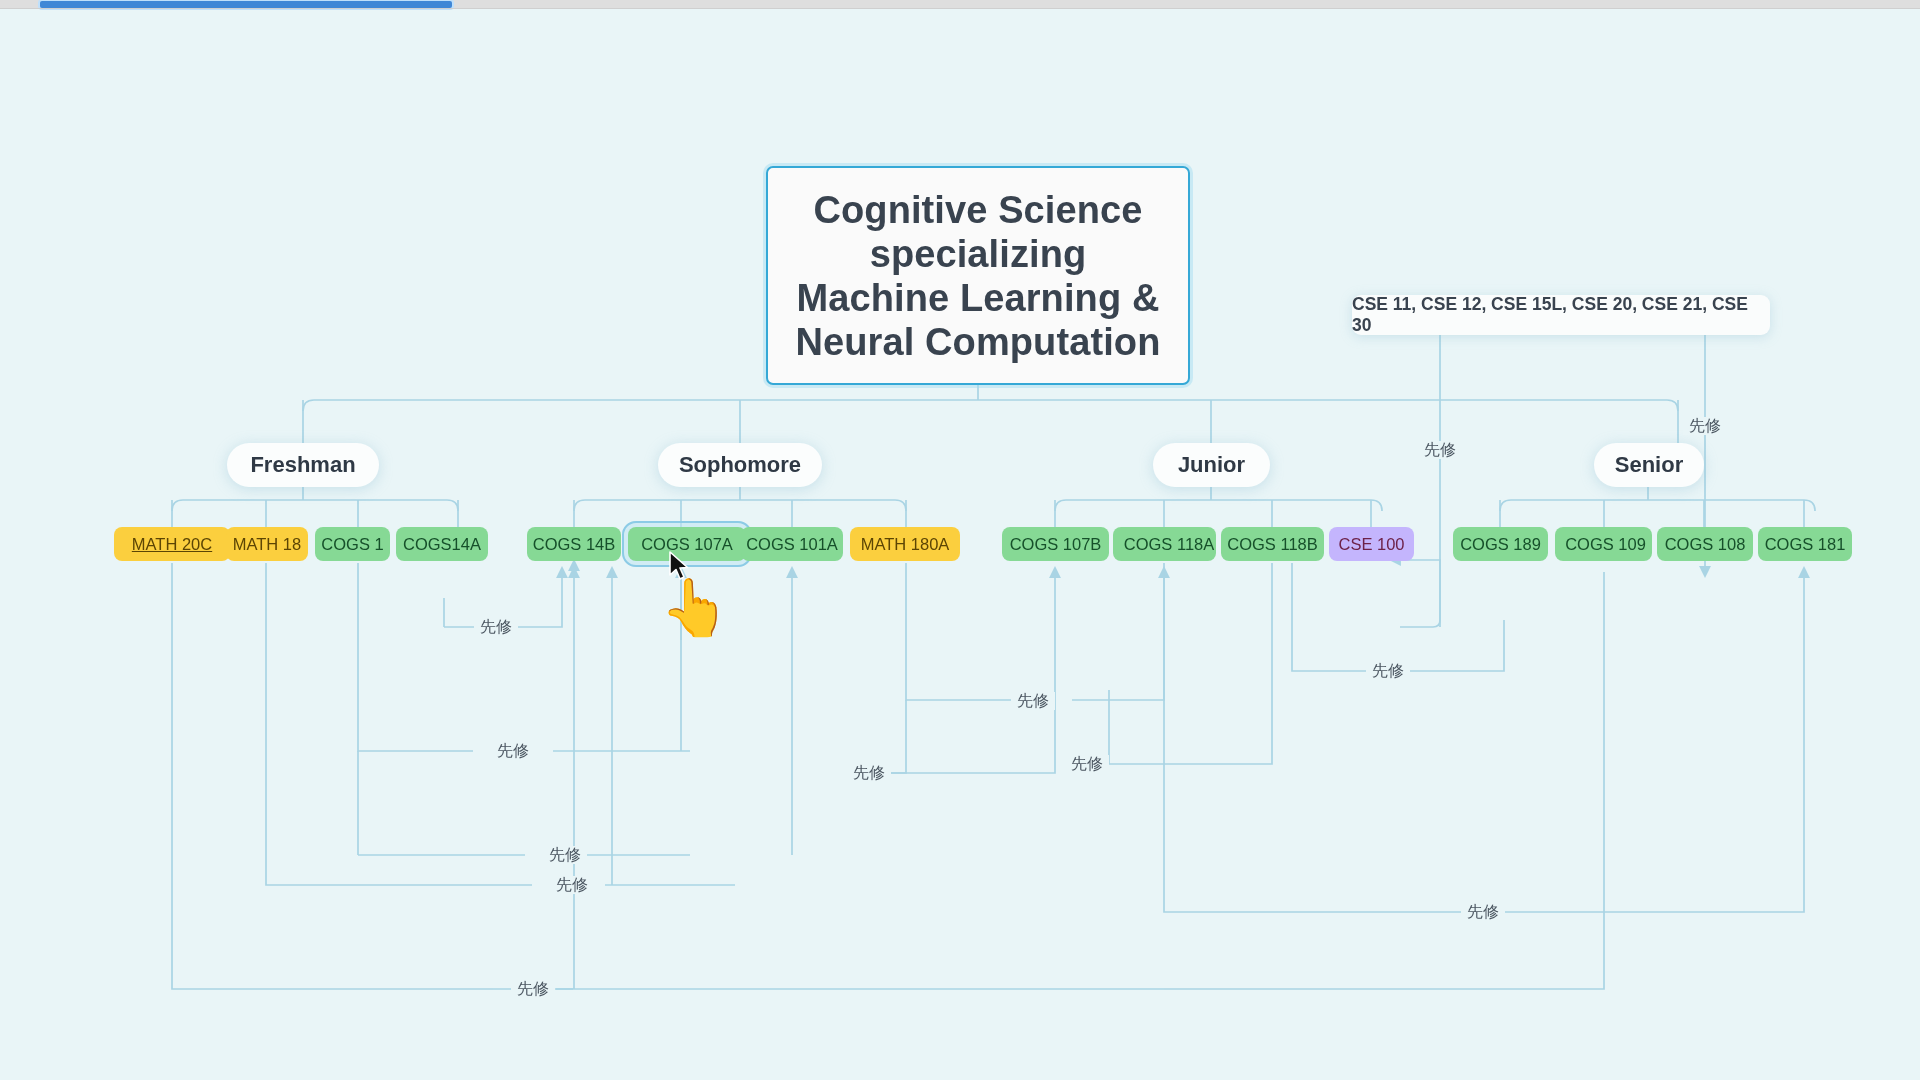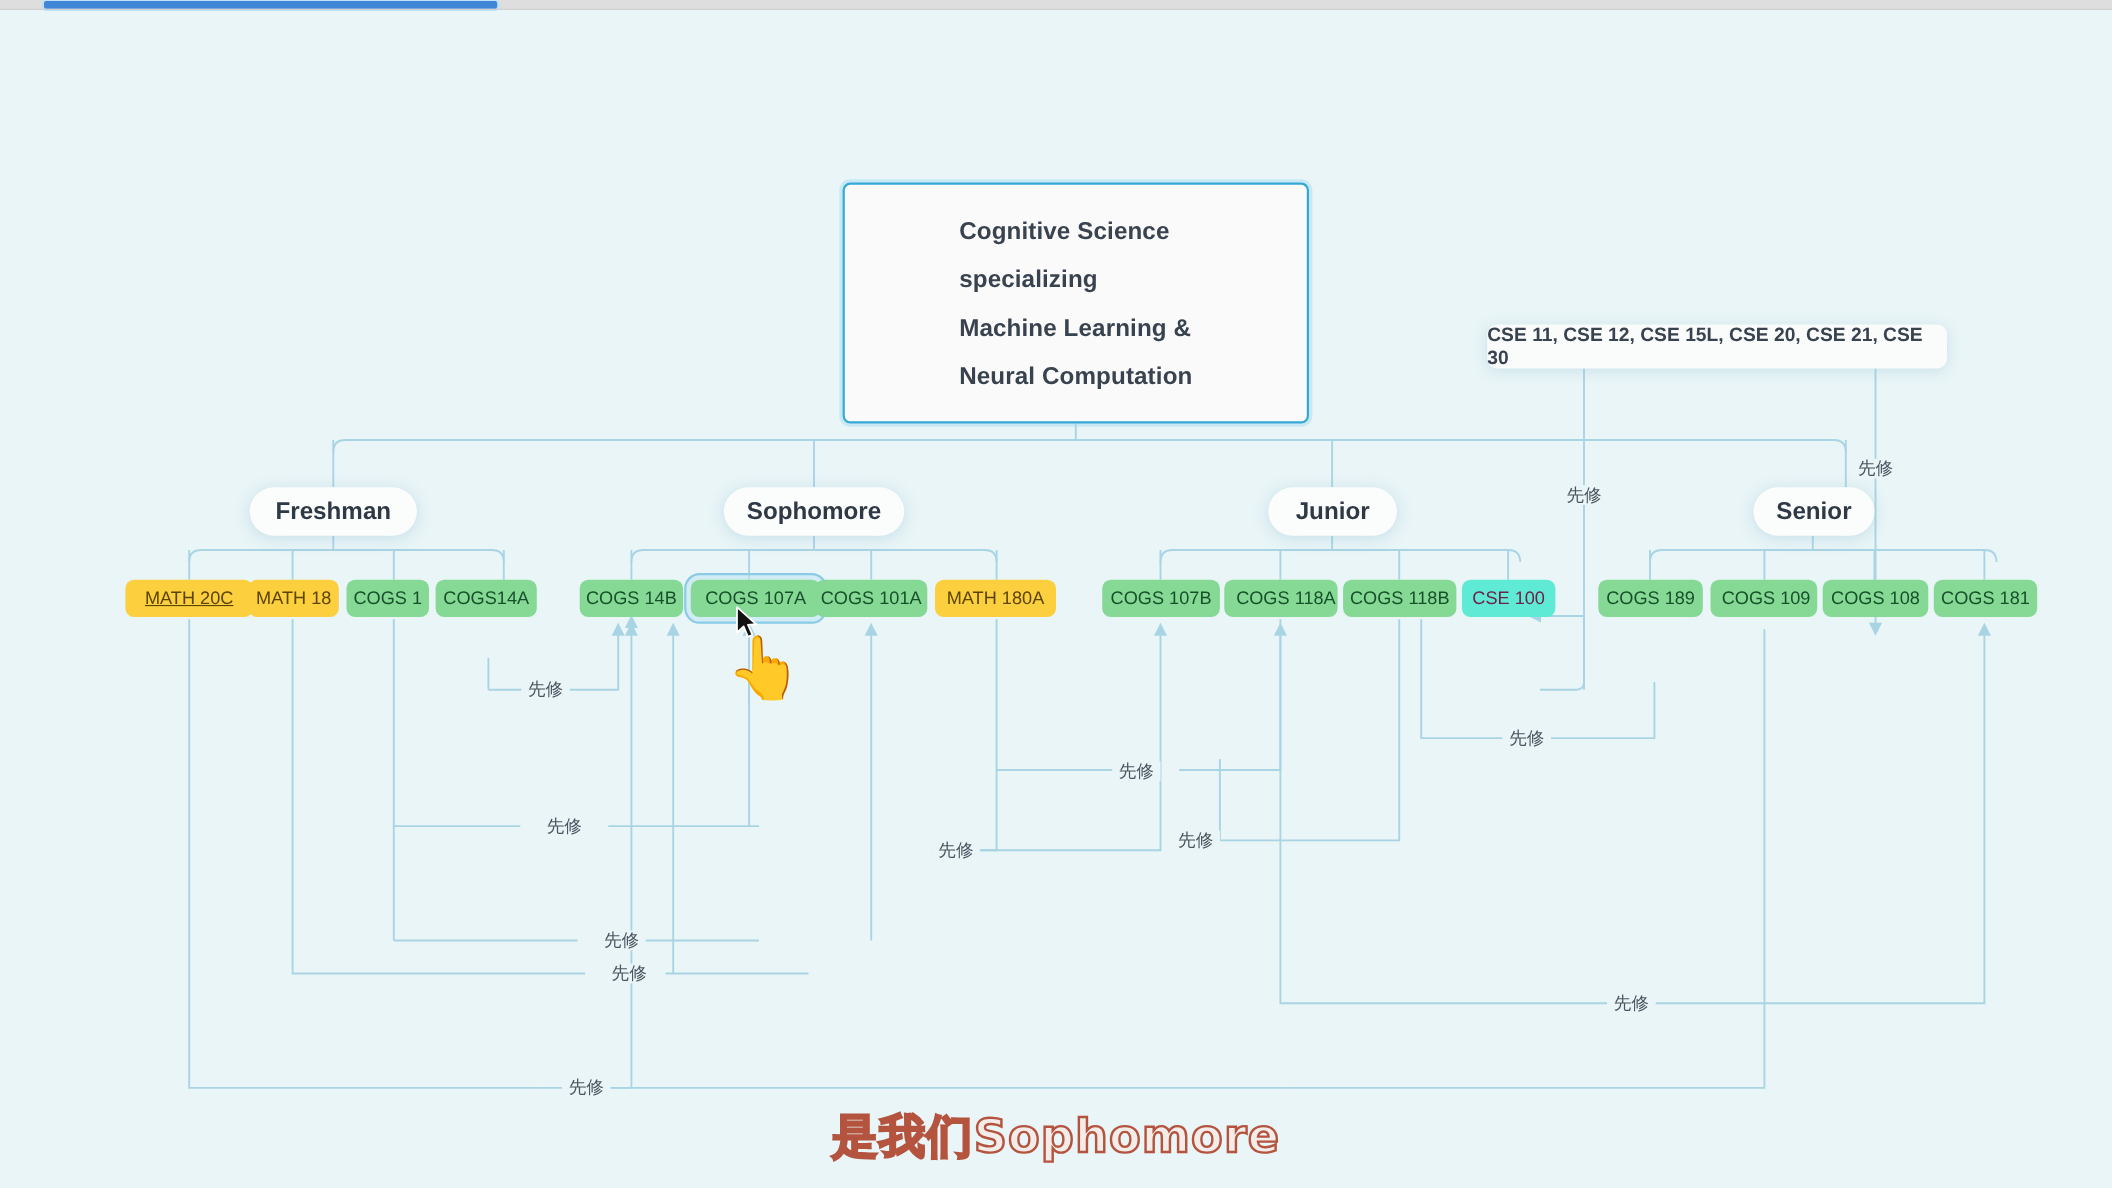--- a/index.html
+++ b/index.html
@@ -24,22 +24,22 @@
   
   .node{position:absolute;z-index:10;box-sizing:border-box;}
 
   .root{
     left:766px;top:166px;width:424px;height:219px;
     background:#fafafa;border:2.5px solid #35a8d6;border-radius:7px;
     display:flex;align-items:center;justify-content:center;
     box-shadow:0 0 0 3px rgba(160,220,240,.45);
   }
   .root-text{
-    color:#39434f;font-weight:bold;font-size:22px;line-height:44px;
-    letter-spacing:.1px;white-space:pre-line;
+    color:#39434f;font-weight:bold;font-size:38px;line-height:44px;
+    text-align:center;letter-spacing:.1px;white-space:pre-line;
   }
 
   .yearnode{
     height:44px;background:#fbfdfd;border-radius:26px;
     display:flex;align-items:center;justify-content:center;
     color:#2f3945;font-weight:bold;font-size:22px;
     box-shadow:0 2px 14px rgba(140,190,210,.38);
   }
 
   .prereqbox{
@@ -51,21 +51,21 @@
   }
 
   .course{
     height:34px;border-radius:8px;
     display:flex;align-items:center;justify-content:center;
     font-size:16.5px;font-weight:400;white-space:nowrap;
     padding:0 9px;box-sizing:border-box;
   }
   .c-green{background:#86d995;color:#16502a;}
   .c-yellow{background:#fbcf3e;color:#5c4504;}
-  .c-pink{background:#5eead4;color:#6d2249;justify-content:center;}
+  .c-pink{background:#c4b5fd;color:#6d2249;justify-content:center;}
   .course.selected{
     outline:2px solid #8ccbe6;outline-offset:4px;border-radius:8px;
     box-shadow:0 0 0 6px rgba(190,228,243,.55);
   }
 
   
   .wlabel{
     position:absolute;z-index:12;
     color:#4a5560;font-size:16px;line-height:18px;
     background:#e9f5f7;padding:0 6px;white-space:nowrap;
@@ -276,15 +276,14 @@
   <div class="wlabel" style="left:1440px;top:450px;">先修</div>
   <div class="wlabel" style="left:1483px;top:912px;">先修</div>
   <div class="wlabel" style="left:1705px;top:426px;">先修</div>
 
   <div class="hand">👆</div>
 
   <svg class="cursor" viewBox="0 0 22 30">
     <path d="M2,1 L2,24 L8,18.5 L12,28 L16,26 L12,17 L19.5,16.5 Z" fill="#111" stroke="#fff" stroke-width="1.6" stroke-linejoin="round"></path>
   </svg>
 
-  <div class="caption">是我们Sophomore</div>
 
 </div>
 
 </body></html>

